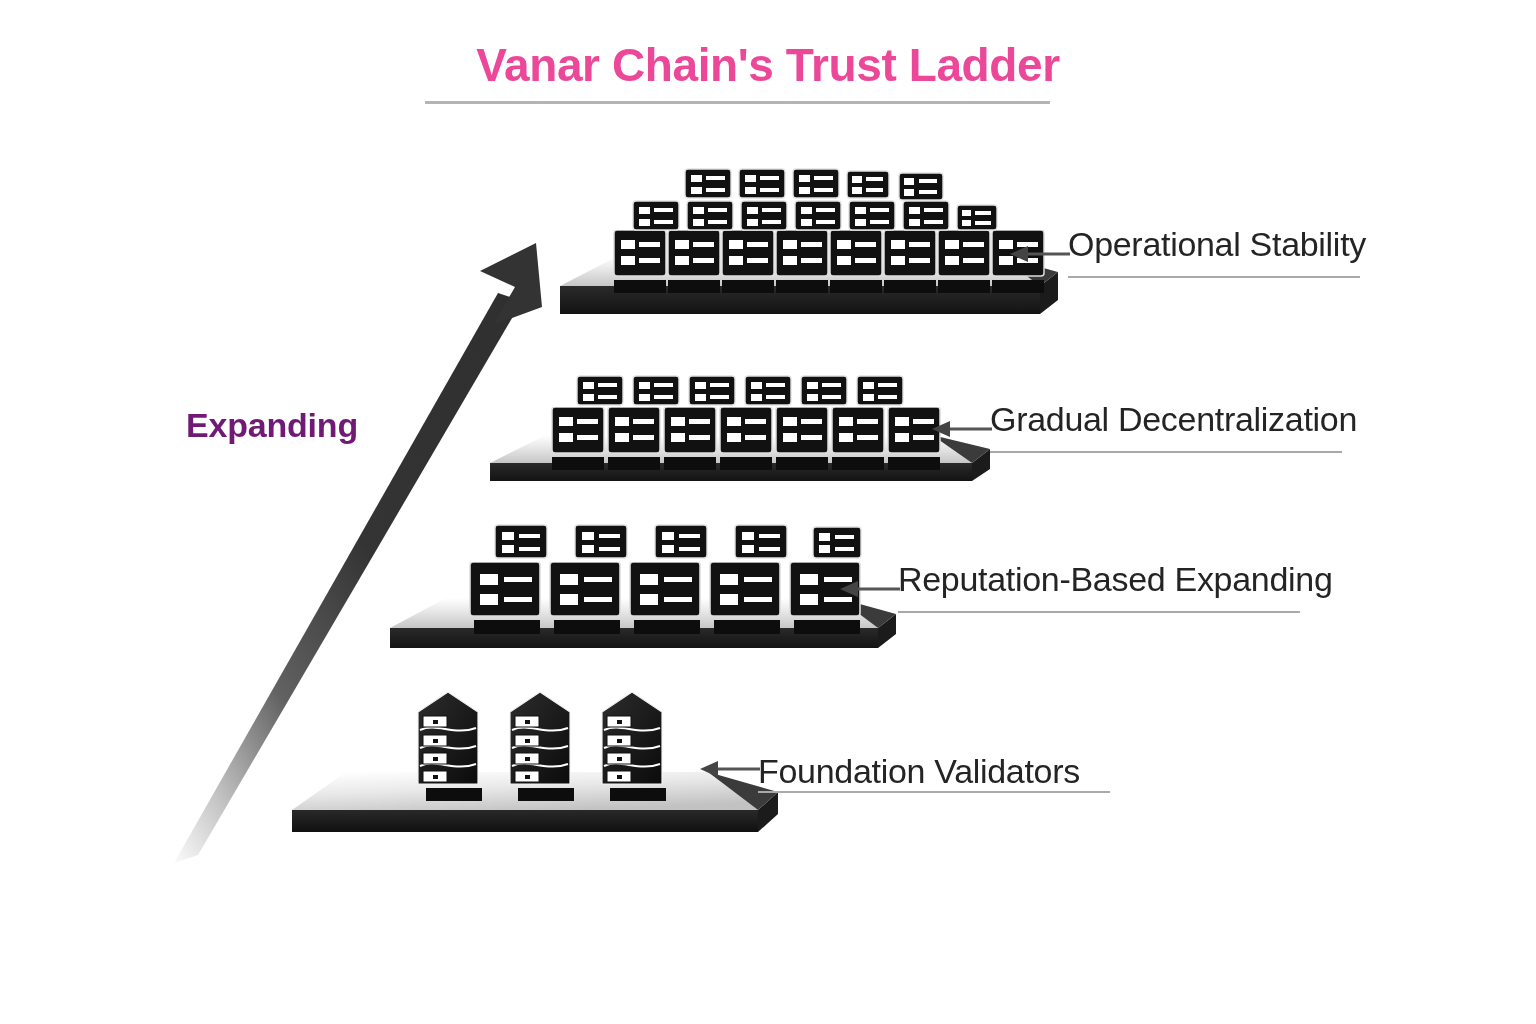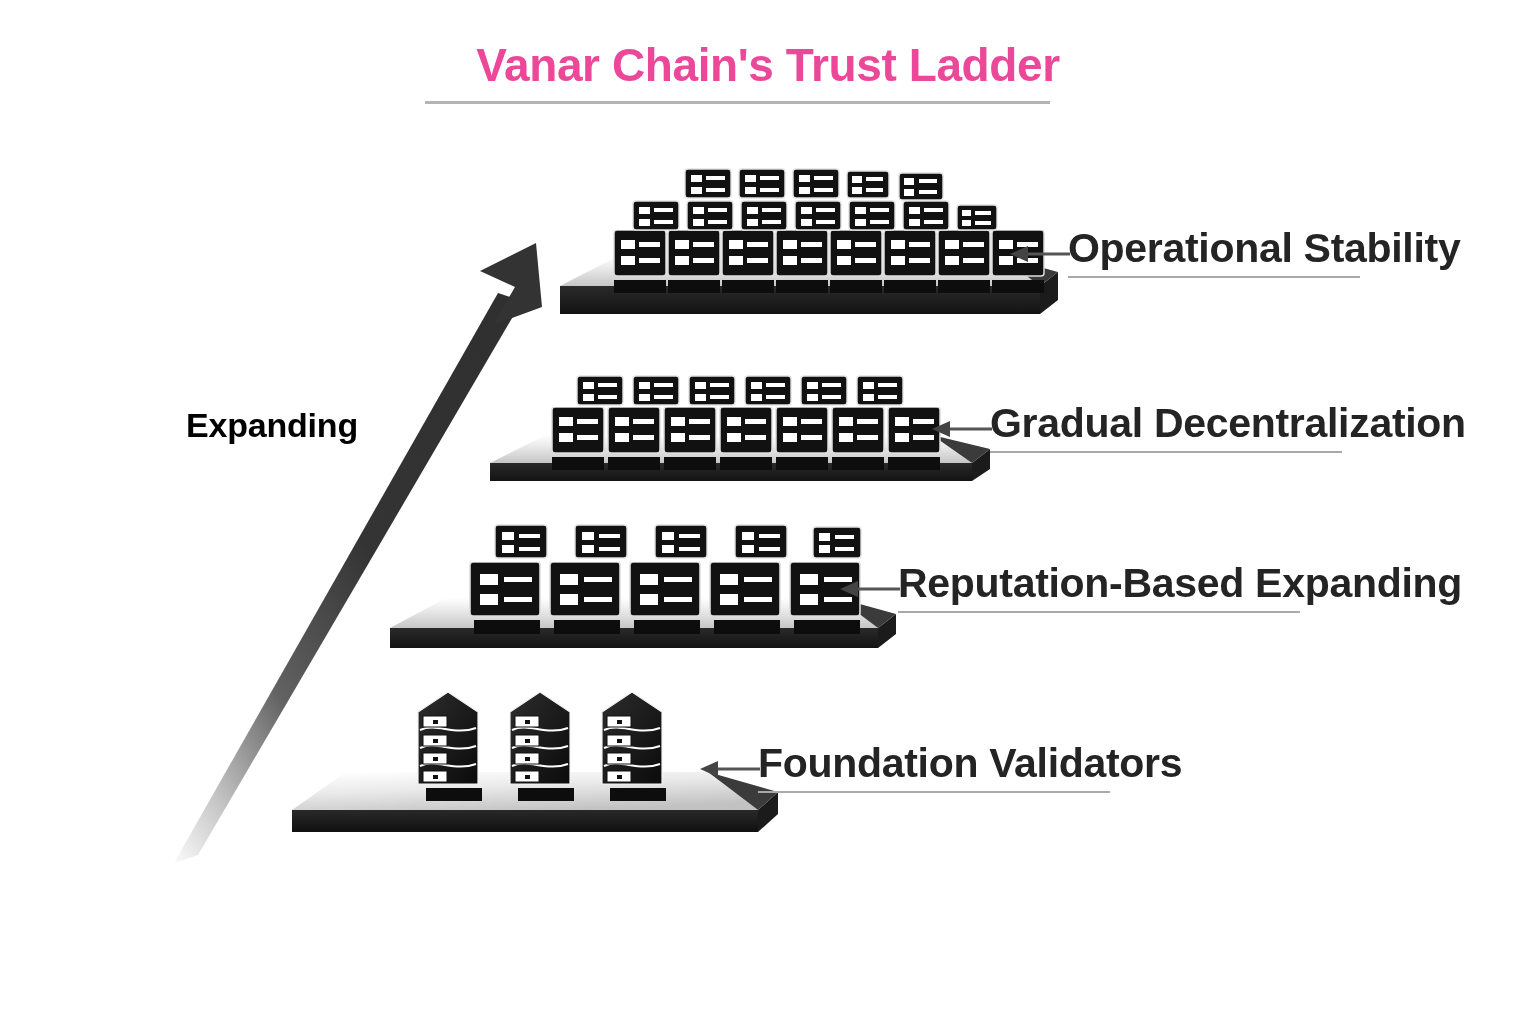--- a/index.html
+++ b/index.html
@@ -29,38 +29,38 @@
     width:625px;height:3px;
     background:#b4b4b4;
   }
 
   
   .axis-label{
     position:absolute;
     left:186px;top:404px;
     font-size:34px;
     font-weight:bold;
-    color:#000000;
+    color:#701a75;
     line-height:1.26;
     letter-spacing:-0.2px;
   }
 
   
   .trust-arrow{position:absolute;left:150px;top:215px;width:420px;height:660px;}
 
   
   .tier{position:absolute;}
   .platform{position:absolute;left:0;top:0;}
 
   
   .callout{position:absolute;}
   .callout-text{
     position:absolute;
-    font-size:41px;
-    font-weight:bold;
+    font-size:34px;
+    font-weight:normal;
     color:#242424;
     white-space:nowrap;
     letter-spacing:-0.3px;
   }
   .callout-rule{
     position:absolute;
     height:2px;
     background:#a9a9a9;
   }
   .callout-arrow{position:absolute;}
@@ -690,17 +690,17 @@
         <rect x="20" y="98" width="56" height="13" fill="#0d0d0d"></rect>
       </svg>
     </div>
   </div>
 
   <div class="callout" style="left:700px;top:740px;">
     <svg class="callout-arrow" width="62" height="24" viewBox="0 0 62 24" style="left:0;top:17px;">
       <line x1="16" y1="12" x2="60" y2="12" stroke="#555555" stroke-width="3"></line>
       <polygon points="0,12 18,4 18,20" fill="#444444"></polygon>
     </svg>
-    <div class="callout-text" style="left:58px;top:0px;">Foundation Validators</div>
+    <div class="callout-text" style="left:58px;top:12px;">Foundation Validators</div>
     <div class="callout-rule" style="left:58px;top:51px;width:352px;"></div>
   </div>
 
 </div>
 
 </body></html>

